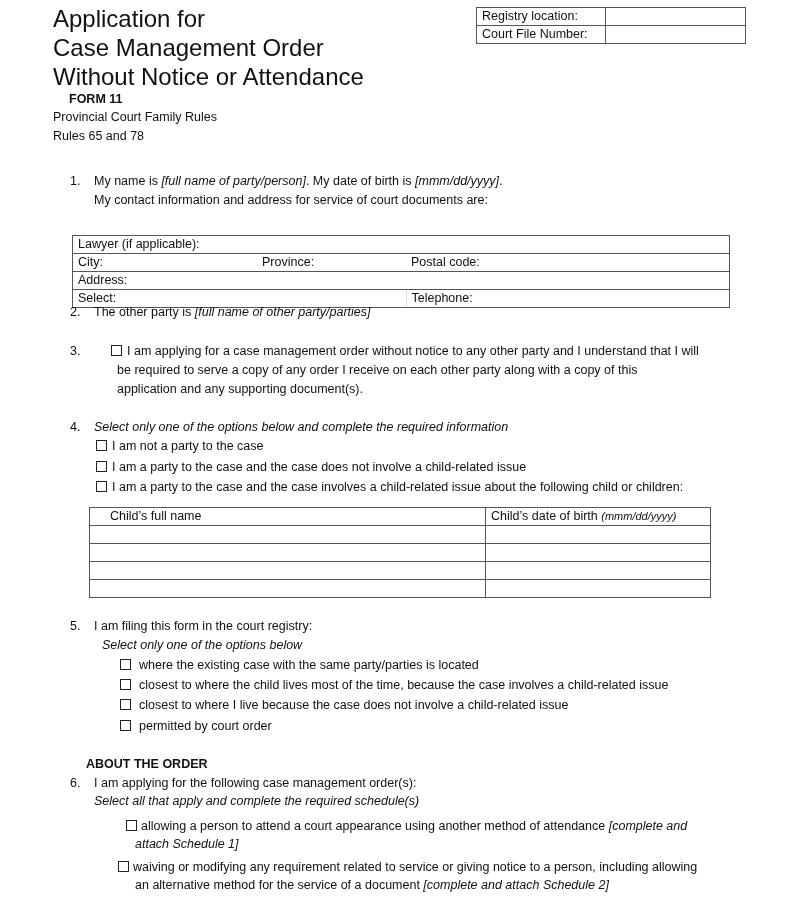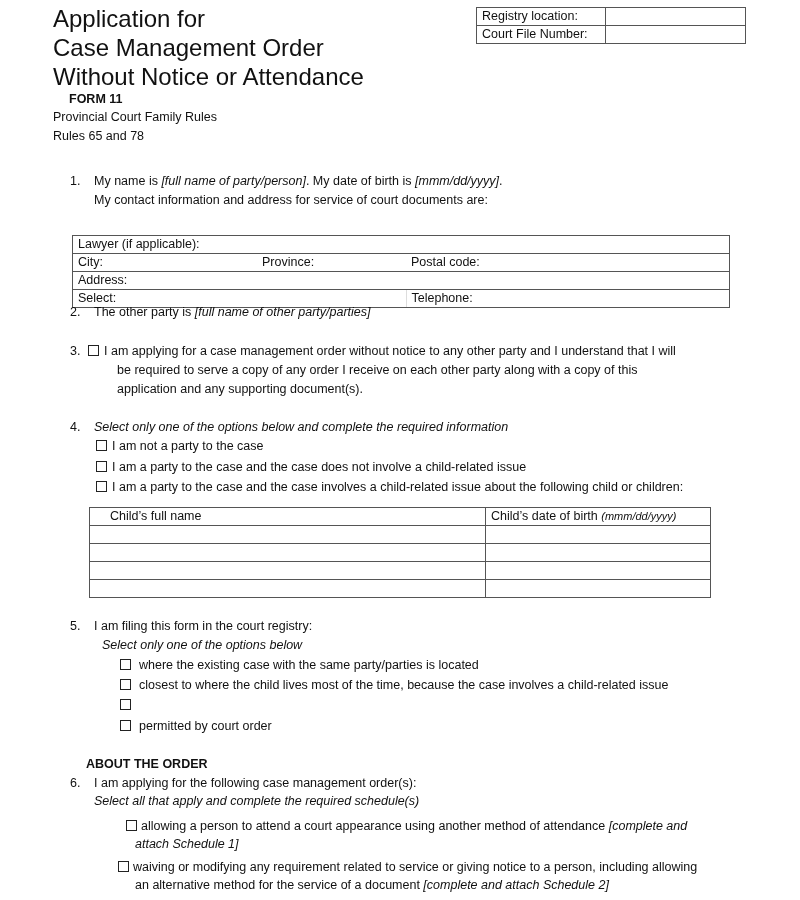--- a/index.html
+++ b/index.html
@@ -64,21 +64,21 @@
   </tr>
 </tbody>
   </table>
 
 <div class="abs small" style="left:70px; top:303px;">2.</div>
 <div class="abs small" style="left:94px; top:303px;">
   <span>The other party is </span><span class="it">[full name of other party/parties]</span>
 </div>
 
 <div class="abs small" style="left:70px; top:342px;">3.</div>
-<div class="abs small" style="left:88px; top:342px;">
+<div class="abs small" style="left:111px; top:342px;">
   <span class="cb"></span><span>I am applying for a case management order without notice to any other party and I understand that I will</span>
 </div>
 <div class="abs small" style="left:117px; top:361px;">be required to serve a copy of any order I receive on each other party along with a copy of this</div>
 <div class="abs small" style="left:117px; top:380px;">application and any supporting document(s).</div>
 
 <div class="abs small" style="left:70px; top:418px;">4.</div>
 <div class="abs small it" style="left:94px; top:418px;">Select only one of the options below and complete the required information</div>
 <div class="abs small" style="left:96px; top:437px;">
   <span class="cb"></span><span>I am not a party to the case</span>
 </div>
@@ -117,21 +117,21 @@
 <div class="abs small" style="left:70px; top:617px;">5.</div>
 <div class="abs small" style="left:94px; top:617px;">I am filing this form in the court registry:</div>
 <div class="abs small it" style="left:94px; top:636px;margin-left:8px;">Select only one of the options below</div>
 <div class="abs small" style="left:120px; top:656px;">
   <span class="cb" style="margin-right:8px;"></span><span>where the existing case with the same party/parties is located</span>
 </div>
 <div class="abs small" style="left:120px; top:676px;">
   <span class="cb" style="margin-right:8px;"></span><span>closest to where the child lives most of the time, because the case involves a child-related issue</span>
 </div>
 <div class="abs small" style="left:120px; top:696px;">
-  <span class="cb" style="margin-right:8px;"></span>
+  <span class="cb" style="margin-right:8px;"></span><span>closest to where I live because the case does not involve a child-related issue</span>
 </div>
 <div class="abs small" style="left:120px; top:717px;">
   <span class="cb" style="margin-right:8px;"></span><span>permitted by court order</span>
 </div>
 
 <div class="abs small bold" style="left:70px; top:755px;">ABOUT THE ORDER</div>
 
 <div class="abs small" style="left:70px; top:774px;">6.</div>
 <div class="abs small" style="left:94px; top:774px;">I am applying for the following case management order(s):</div>
 <div class="abs small it" style="left:94px; top:792px;">Select all that apply and complete the required schedule(s)</div>

